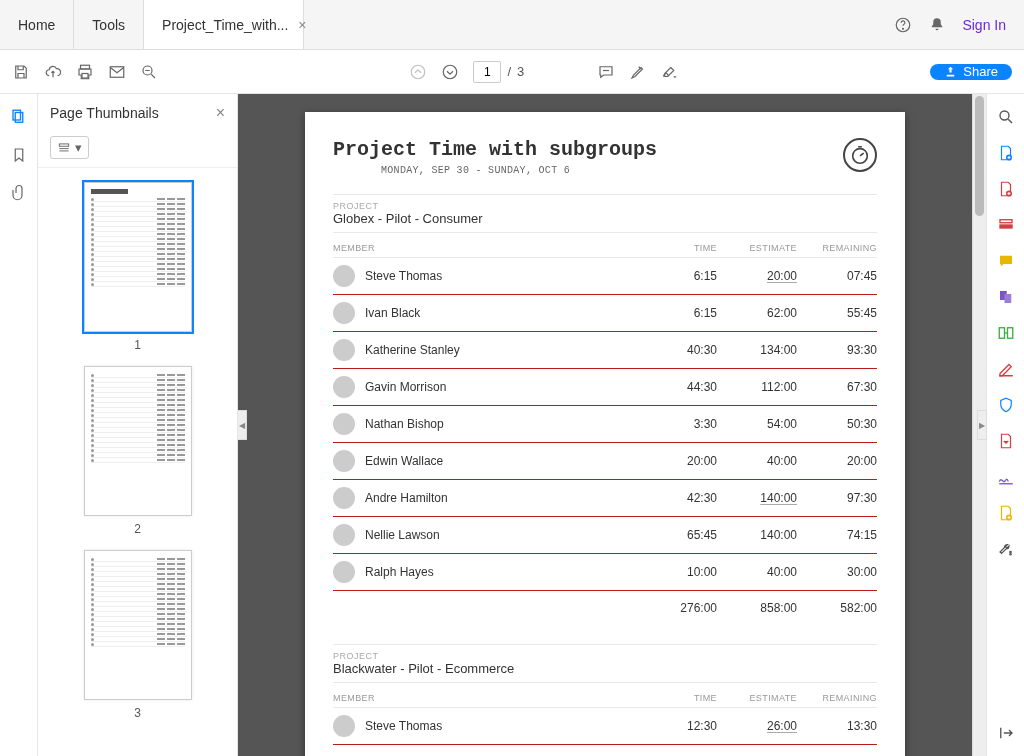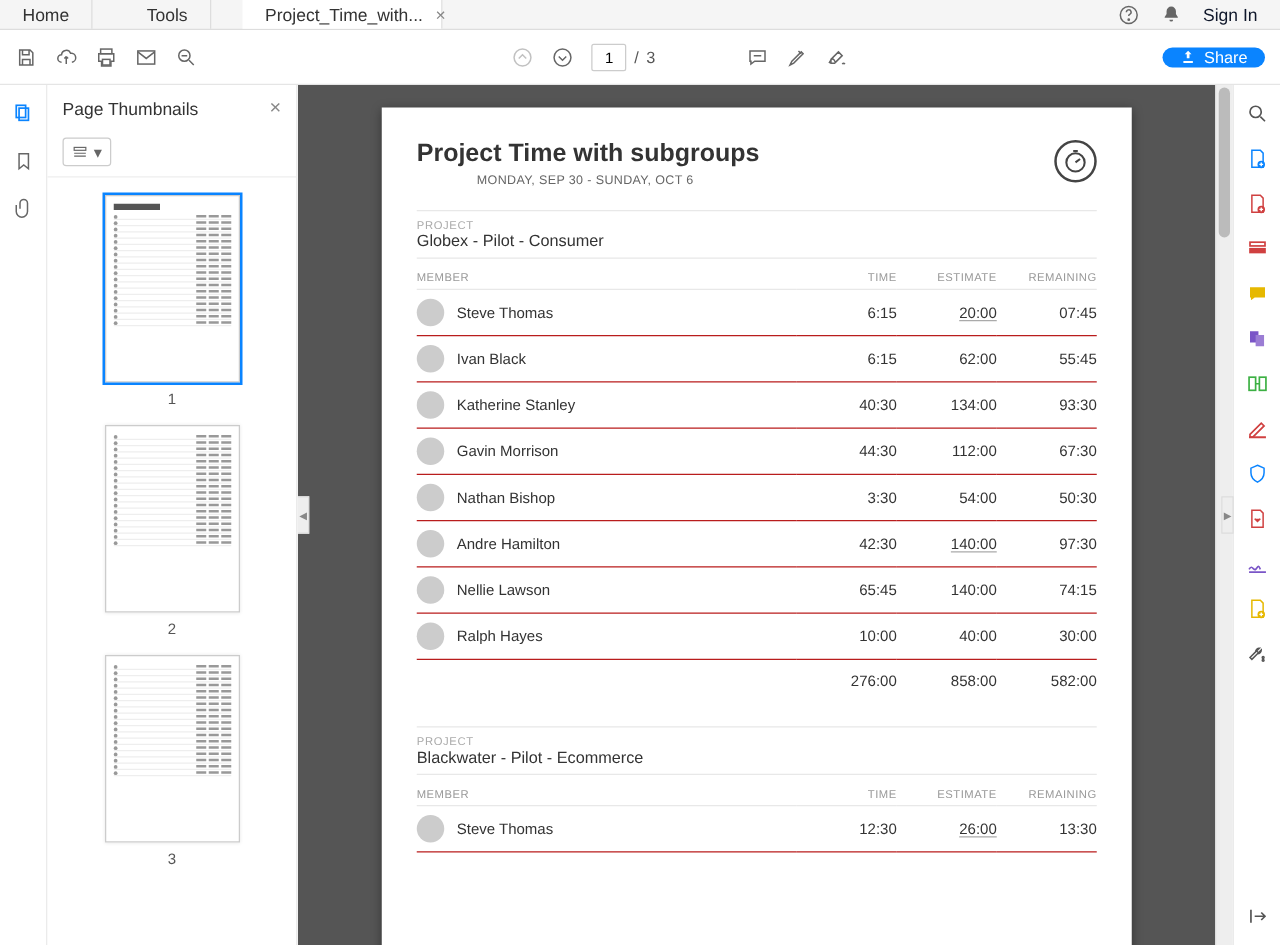--- a/index.html
+++ b/index.html
@@ -1,24 +1,24 @@
 <!DOCTYPE html>
 <html><head>
 <meta charset="utf-8">
 <style>
   * { box-sizing: border-box; margin: 0; padding: 0; }
   body { font-family: -apple-system, BlinkMacSystemFont, "Segoe UI", Arial, sans-serif; font-size: 13px; color: #333; background: #fff; height: 756px; width: 1024px; overflow: hidden; display: flex; flex-direction: column; }
   
   
-  .tabbar { height: 24px; background: #f5f5f5; border-bottom: 1px solid #ddd; display: flex; align-items: stretch; gap: 25px; }
+  .tabbar { height: 50px; background: #f5f5f5; border-bottom: 1px solid #ddd; display: flex; align-items: stretch; }
   .tab { padding: 0 18px; display: flex; align-items: center; font-size: 14px; color: #333; cursor: pointer; border-right: 1px solid #ddd; }
   .tab.doc { background: #fff; position: relative; max-width: 160px; }
   .tab.doc .close { margin-left: 10px; font-size: 14px; color: #888; }
   .tabbar-right { margin-left: auto; display: flex; align-items: center; gap: 16px; padding-right: 18px; color: #666; }
-  .tabbar-right .signin { font-size: 14px; color: #0f172a; }
+  .tabbar-right .signin { font-size: 14px; color: #6d28d9; }
   .iconbtn { cursor: pointer; color: #666; display: inline-flex; align-items: center; justify-content: center; }
   
   
   .toolbar { height: 44px; border-bottom: 1px solid #e5e5e5; display: flex; align-items: center; padding: 0 12px; gap: 14px; background: #fff; }
   .toolbar .group { display: flex; align-items: center; gap: 14px; }
   .toolbar .spacer { flex: 1; }
   .pagebox { display: flex; align-items: center; gap: 6px; font-size: 13px; color: #555; }
   .pagebox input { width: 28px; height: 22px; text-align: center; border: 1px solid #ccc; border-radius: 2px; font-size: 12px; }
   .sharebtn { background: #0a84ff; color: #fff; border-radius: 14px; height: 16px; padding: 0 14px; display: inline-flex; align-items: center; gap: 6px; font-size: 13px; cursor: pointer; }
   .sharebtn svg { fill: #fff; }
@@ -48,21 +48,21 @@
   .thumb-mini .row { height: 5px; border-bottom: 0.5px solid #eee; display: flex; align-items: center; }
   .thumb-mini .row::before { content: ""; width: 3px; height: 3px; border-radius: 50%; background: #999; margin-right: 2px; }
   .thumb-mini .row .bar { flex: 1; height: 2px; }
   .thumb-mini .row .num { width: 8px; height: 2px; background: #999; margin-left: 2px; }
   
   
   .docwrap { flex: 1; background: #555; overflow-y: auto; position: relative; display: flex; justify-content: center; padding: 18px 40px; }
   .docpage { width: 600px; background: #fff; box-shadow: 0 2px 8px rgba(0,0,0,0.4); min-height: 830px; padding: 26px 28px; color: #333; }
   .docpage h1 { font-size: 20px; font-weight: 600; margin-bottom: 4px; }
   .docpage .daterange { font-size: 10px; color: #666; letter-spacing: 0.3px; padding-left: 48px; }
-  .docpage .header { position: relative; margin-bottom: 18px; }
+  .docpage .header { position: relative; margin-bottom: 18px; font-family: Liberation Mono, monospace; }
   .docpage .header-icon { position: absolute; right: 0; top: 0; width: 34px; height: 34px; border: 2px solid #444; border-radius: 50%; display: flex; align-items: center; justify-content: center; }
   
   .section-label { font-size: 9px; color: #aaa; letter-spacing: 0.5px; border-top: 1px solid #e8e8e8; padding-top: 6px; }
   .section-title { font-size: 13px; font-weight: 400; margin-bottom: 6px; padding-bottom: 6px; border-bottom: 1px solid #e8e8e8; }
   
   .tbl { width: 100%; border-collapse: collapse; font-size: 12px; margin-bottom: 22px; }
   .tbl th { font-size: 9px; font-weight: 500; color: #999; letter-spacing: 0.4px; text-align: left; padding: 4px 0; border-bottom: 1px solid #e8e8e8; }
   .tbl th.num, .tbl td.num { text-align: right; width: 80px; }
   .tbl td { padding: 7px 0; border-bottom: 1px solid #b91c1c; }
   .tbl tr.total td { font-weight: 500; border-bottom: none; padding-top: 10px; }
@@ -661,20 +661,31 @@
                     <span>Nathan Bishop</span>
                   </div>
                 </td>
                 <td class="num">3:30</td>
                 <td class="num">54:00</td>
                 <td class="num">50:30</td>
               </tr>
               <tr>
                 <td>
                   <div class="member">
+                    <span class="avatar a5"></span>
+                    <span>Edwin Wallace</span>
+                  </div>
+                </td>
+                <td class="num">20:00</td>
+                <td class="num">40:00</td>
+                <td class="num">20:00</td>
+              </tr>
+              <tr>
+                <td>
+                  <div class="member">
                     <span class="avatar a6"></span>
                     <span>Andre Hamilton</span>
                   </div>
                 </td>
                 <td class="num">42:30</td>
                 <td class="num"><span class="underline">140:00</span></td>
                 <td class="num">97:30</td>
               </tr>
               <tr>
                 <td>

